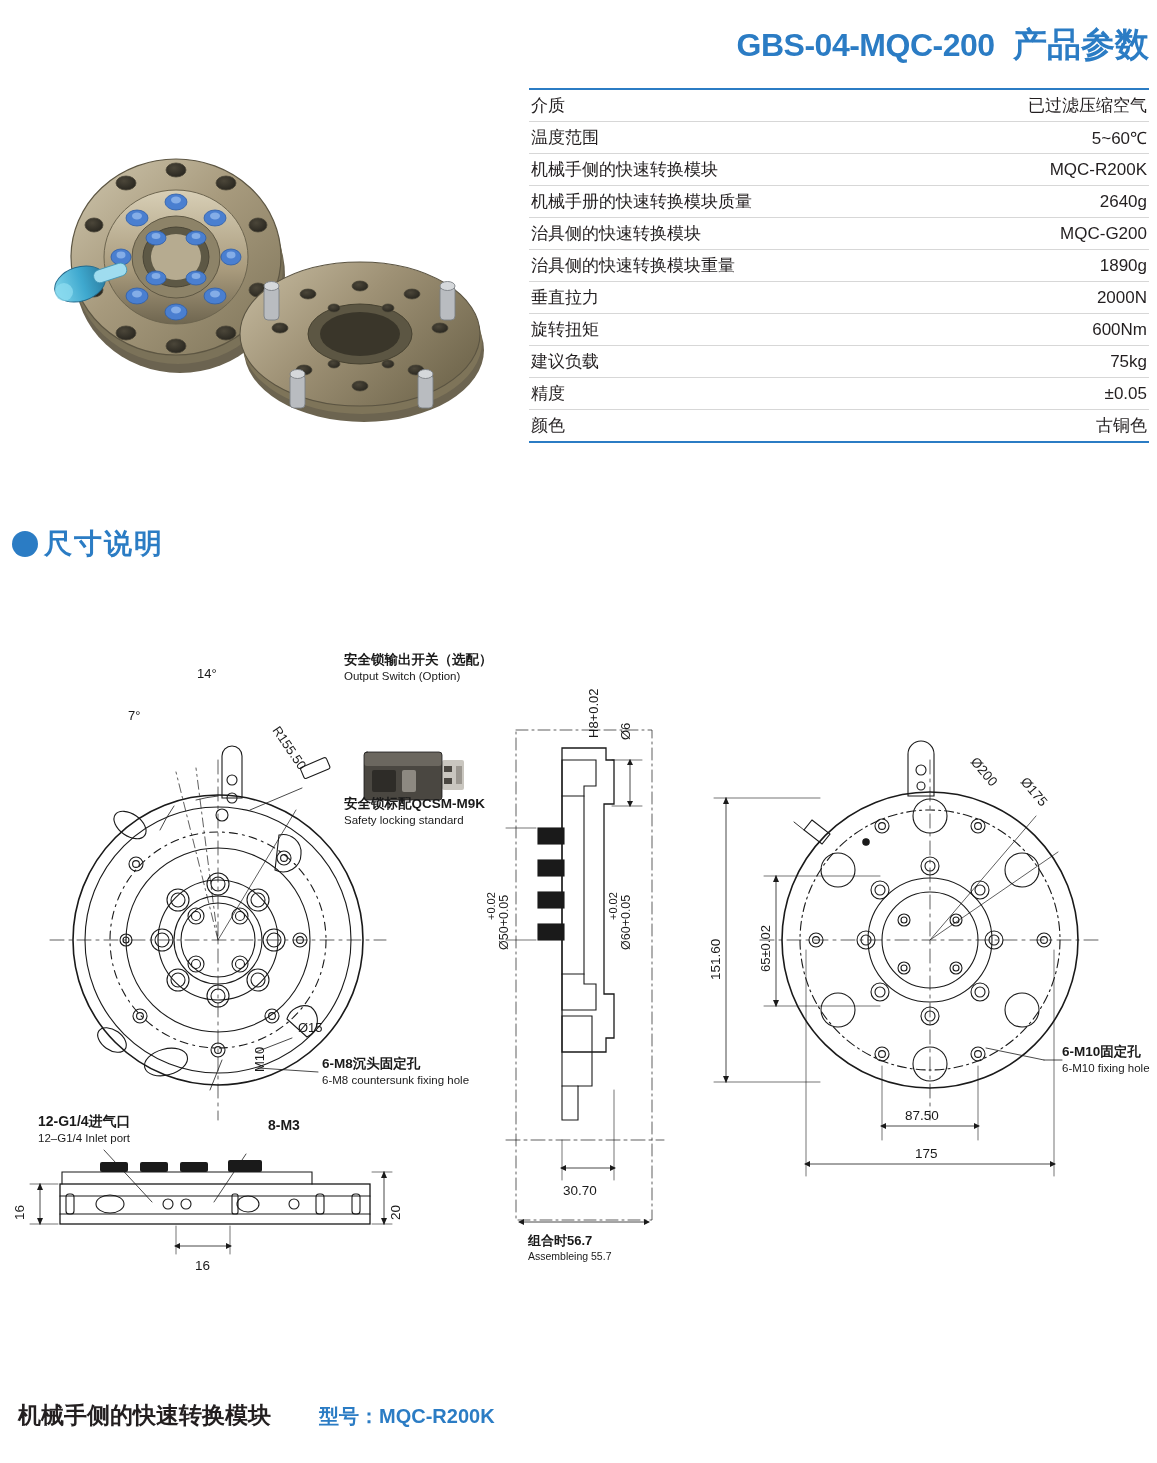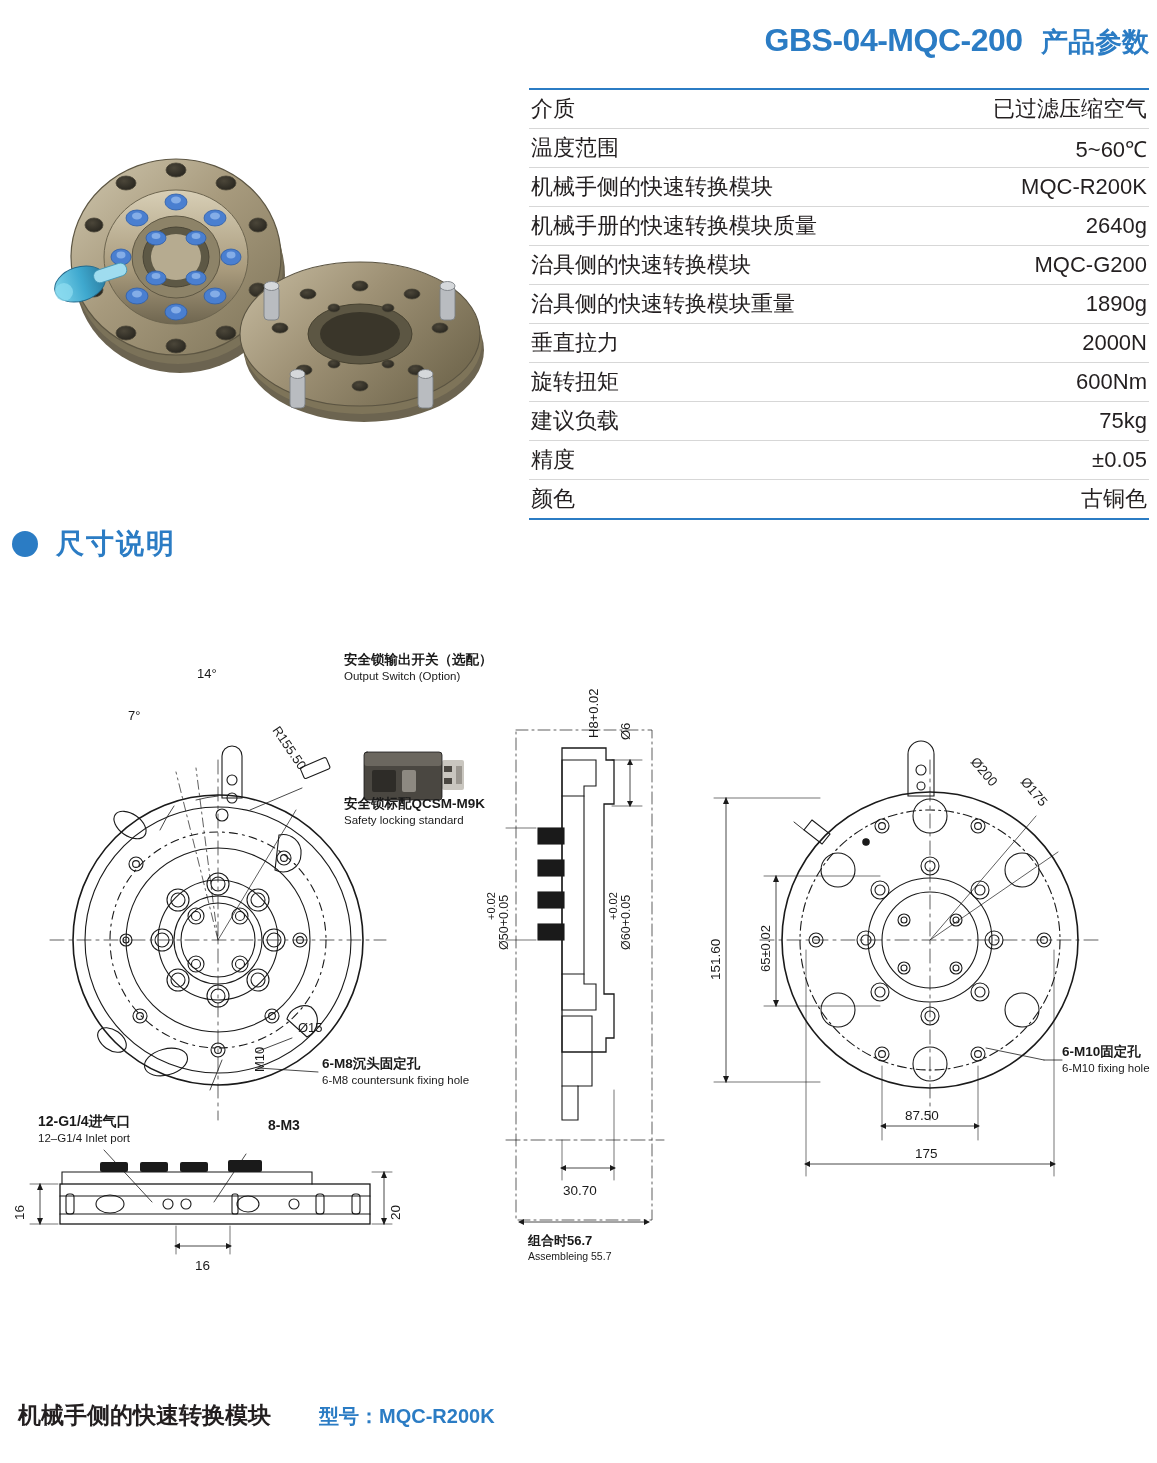--- a/index.html
+++ b/index.html
@@ -47,38 +47,38 @@
     text-align: right;
     white-space: nowrap;
   }
   .title-model {
     font-size: 32px;
     font-weight: bold;
     color: #2b7cc4;
     letter-spacing: -0.5px;
   }
   .title-sub {
-    font-size: 27px;
+    font-size: 34px;
     font-weight: bold;
     color: #2b7cc4;
     margin-left: 14px;
   }
 
   
   .spec-table {
     position: absolute;
     left: 529px;
     top: 88px;
     width: 620px;
     border-collapse: collapse;
     border-top: 2px solid #2b7cc4;
     border-bottom: 2px solid #2b7cc4;
   }
   .spec-table td {
-    font-size: 22px;
+    font-size: 17px;
     padding: 4px 2px 4px 2px;
     border-bottom: 1px solid #d7d7d7;
     color: #231f20;
   }
   .spec-table tr:last-child td {
     border-bottom: none;
   }
   .spec-table td.k {
     text-align: left;
   }
@@ -86,21 +86,21 @@
     text-align: right;
   }
 
   
   .section-heading {
     position: absolute;
     left: 12px;
     top: 525px;
     display: flex;
     align-items: center;
-    gap: 18px;
+    gap: 6px;
   }
   .bullet-dot {
     width: 26px;
     height: 26px;
     border-radius: 50%;
     background: #2b7cc4;
     display: inline-block;
   }
   .section-heading-text {
     font-size: 28px;

